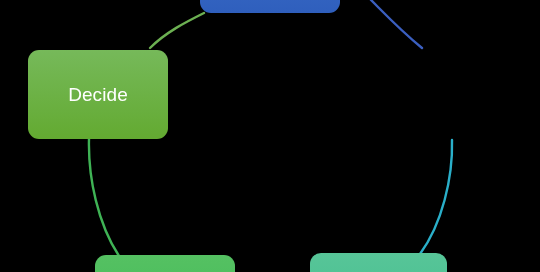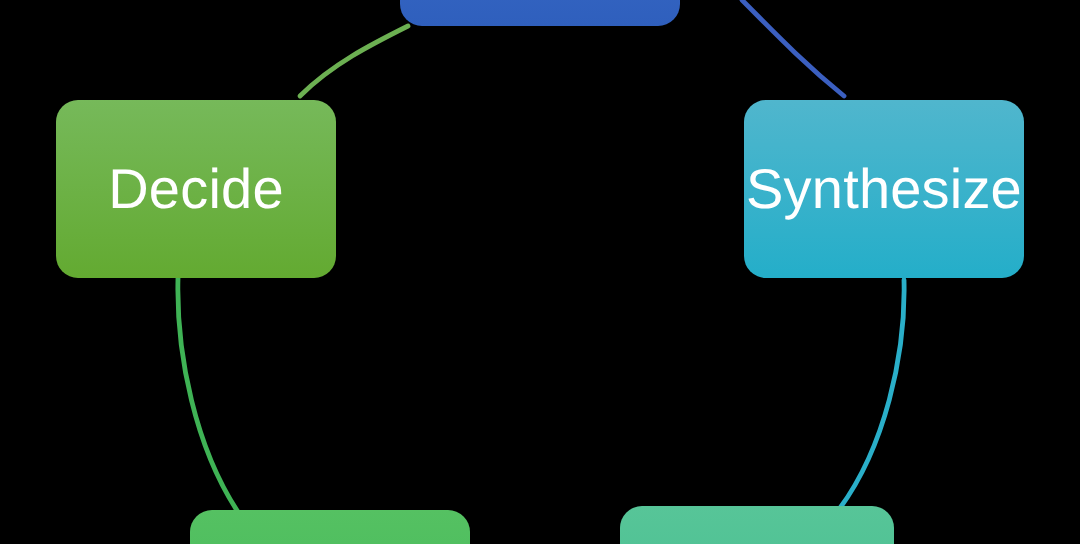--- a/index.html
+++ b/index.html
@@ -34,21 +34,21 @@
     display: flex;
     align-items: center;
     justify-content: center;
     border-radius: 11px;
     box-sizing: border-box;
     text-align: center;
   }
   .node-label {
     color: #ffffff;
     font-family: "Liberation Sans", sans-serif;
-    font-size: 28px;
+    font-size: 19px;
     font-weight: 400;
     line-height: 1;
     letter-spacing: 0.1px;
     white-space: nowrap;
   }
 
   
   #node-observe {
     left: 200px;
     top: -76px;
@@ -102,23 +102,20 @@
   </svg>
 
   <div class="node" id="node-observe">
     
   </div>
 
   <div class="node" id="node-decide">
     <span class="node-label">Decide</span>
   </div>
 
-  <div class="node" id="node-synthesize">
-    <span class="node-label">Synthesize</span>
-  </div>
 
   <div class="node" id="node-act">
     
   </div>
 
   <div class="node" id="node-measure">
     
   </div>
 
 </div>

